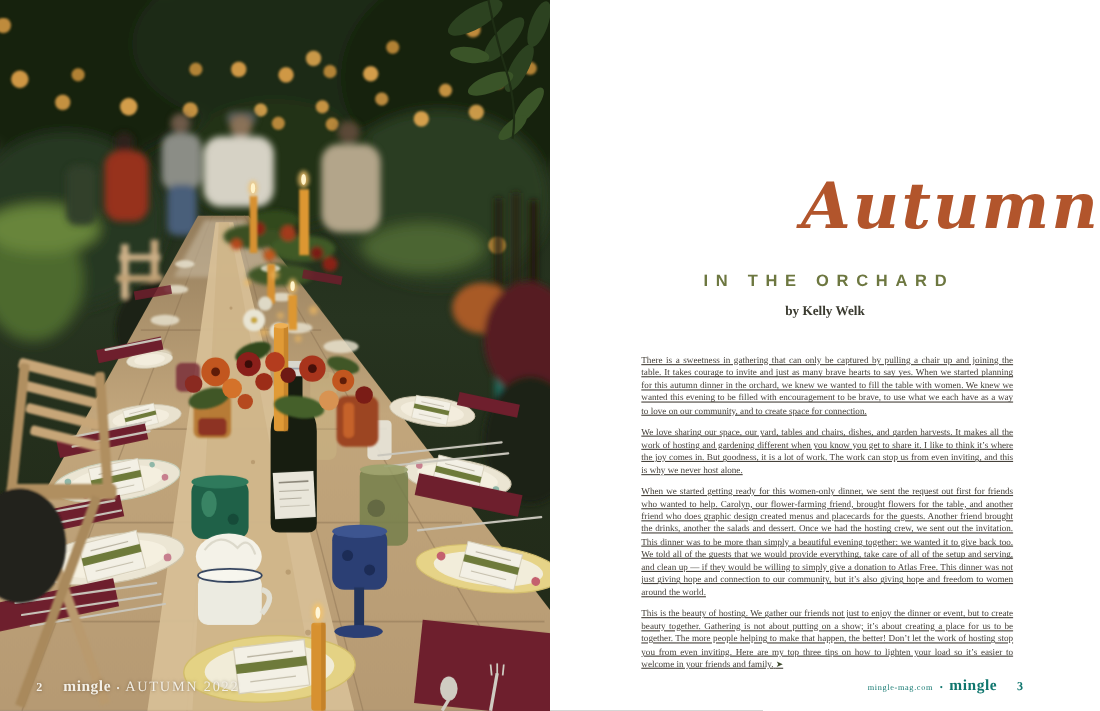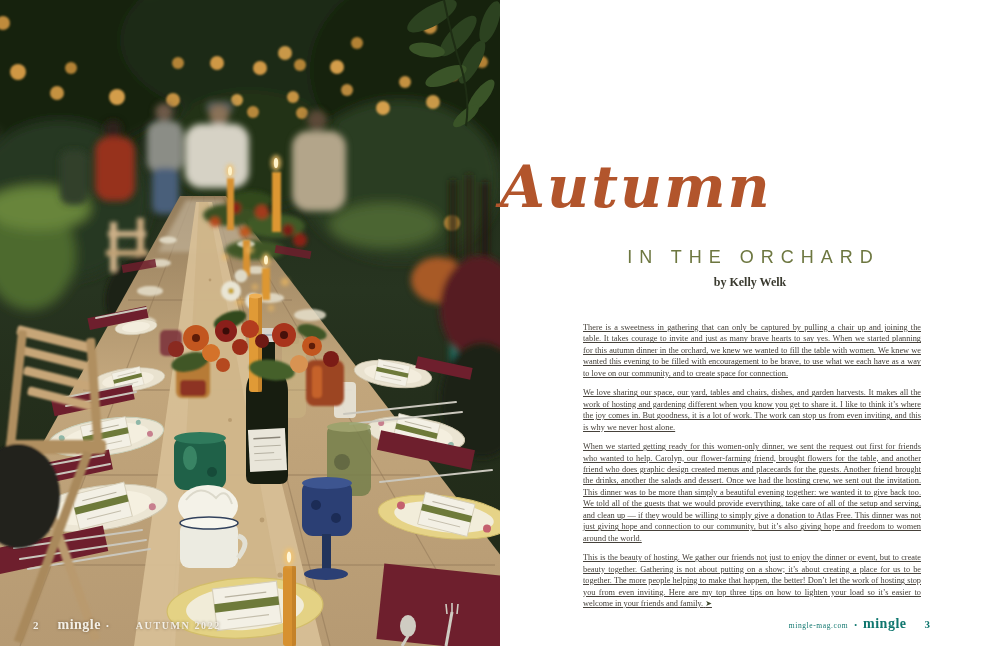--- a/index.html
+++ b/index.html
@@ -10,32 +10,32 @@
   
   .photo-page{position:relative;width:500px;height:646px;flex:0 0 500px;background:#222b19;}
   .photo-page svg{display:block;}
   .photo-footer{
     position:absolute;left:33px;bottom:13px;z-index:5;display:flex;align-items:baseline;
     color:#f3efe6;text-shadow:0 0 3px rgba(60,40,20,.55);
   }
   .photo-footer .folio{font-size:11px;font-weight:bold;}
   .photo-footer .brand{font-size:14px;font-weight:bold;margin-left:19px;letter-spacing:.5px;}
   .photo-footer .sep{font-size:8px;margin:0 5px;}
-  .photo-footer .issue{font-size:10px;letter-spacing:1.6px;font-weight:bold;margin-left:22px;}
+  .photo-footer .issue{font-size:13px;letter-spacing:1.6px;font-weight:normal;}
   
   .text-page{position:relative;width:500px;height:646px;background:#ffffff;}
   .title-script{
-    position:absolute;top:156px;left:0;width:100%;text-align:left;
+    position:absolute;top:156px;left:0;width:100%;text-align:right;
     font-family:"DejaVu Serif", serif;font-style:italic;font-weight:bold;
     font-size:58px;line-height:1.1;color:#b2552c;letter-spacing:2px;
   }
   .title-sub{
     position:absolute;top:247px;left:0;width:100%;text-align:center;
-    font-family:"Liberation Sans", sans-serif;font-size:18px;letter-spacing:7px;
-    color:#6d7740;font-weight:400;text-indent:7px;
+    font-family:"Liberation Sans", sans-serif;font-size:15px;letter-spacing:7px;
+    color:#6d7740;font-weight:700;text-indent:7px;
   }
   .byline{
     position:absolute;top:275px;left:0;width:100%;text-align:center;
     font-size:12px;font-weight:bold;color:#3a3a2f;
   }
   .article{
     position:absolute;top:322px;left:83px;width:338px;
     font-size:8.3px;line-height:11.45px;color:#46413a;text-align:justify;
   }
   .article p{margin:0 0 8px 0;text-decoration:underline;}

